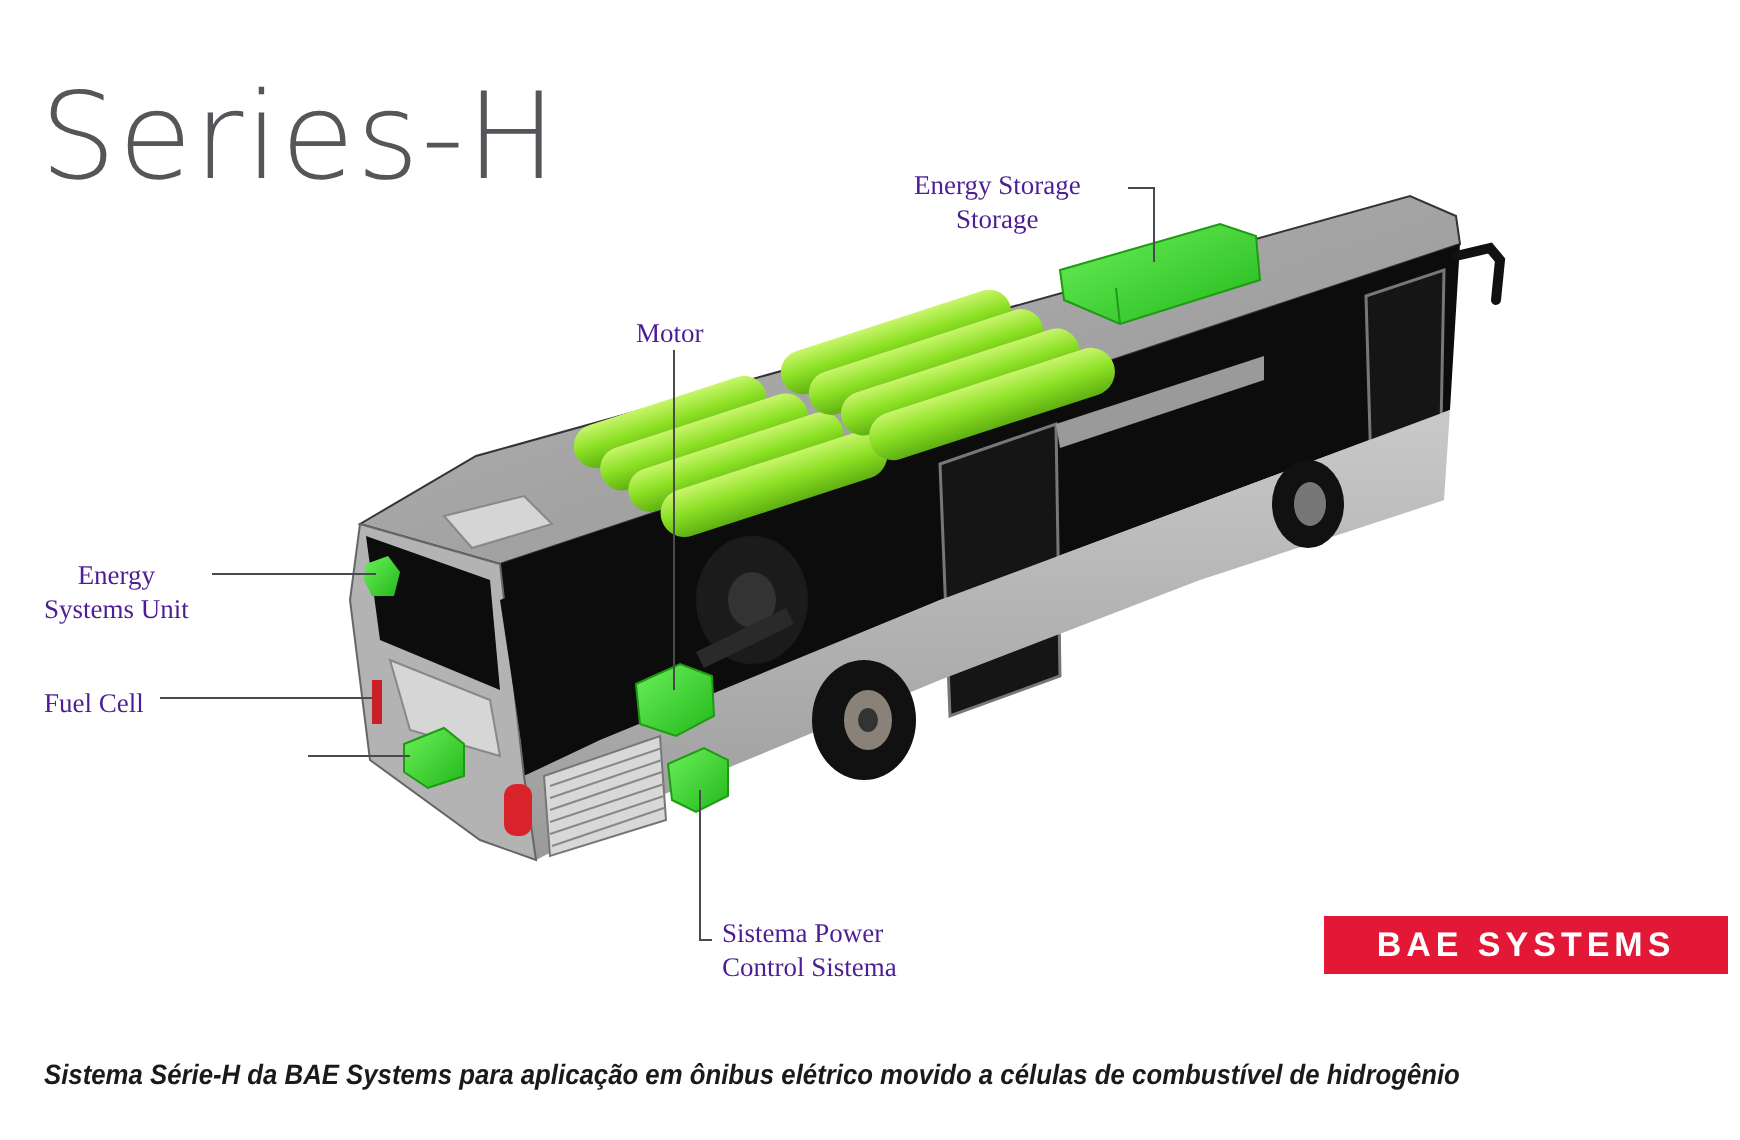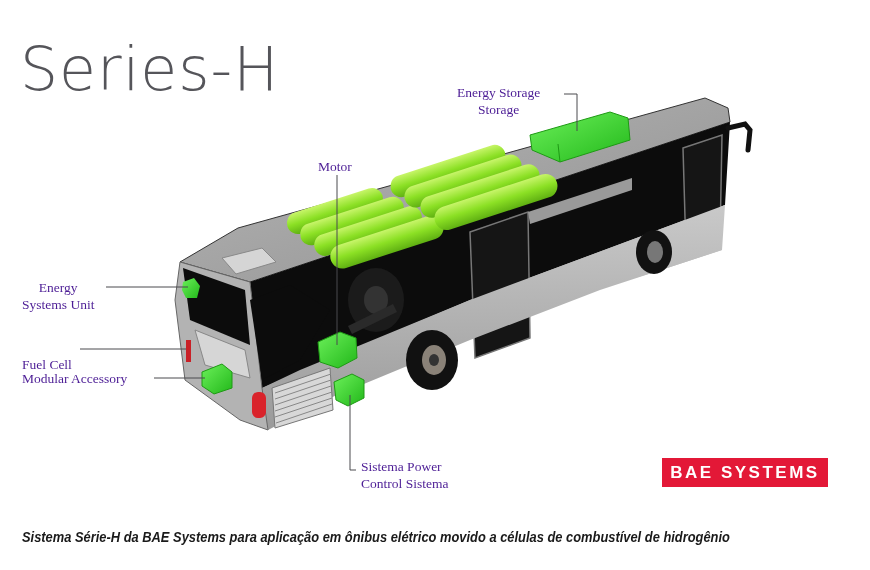--- a/index.html
+++ b/index.html
@@ -4,21 +4,21 @@
 <style>
   html, body { margin:0; padding:0; background:#ffffff; }
   body { width:870px; height:570px; position:relative; overflow:hidden;
          font-family:"DejaVu Sans", sans-serif; }
   .title { position:absolute; left:20px; top:34px; font-size:60px; font-weight:300;
            color:#55555a; letter-spacing:1px; font-family:"DejaVu Sans", sans-serif; }
   .label { position:absolute; font-size:13.5px; color:#4c1d95; line-height:17px;
            font-family:Liberation Serif, serif; }
   .label.center { text-align:center; }
   .illus { position:absolute; left:0; top:0; width:870px; height:520px; }
-  .logo { position:absolute; left:662px; top:458px; width:166px; height:29px;
+  .logo { position:absolute; left:662px; top:458px; width:202px; height:29px;
           background:#e31837; color:#ffffff; font-weight:bold; font-size:17px;
           letter-spacing:2.5px; text-align:center; line-height:29px;
           font-family:"Liberation Sans", sans-serif; }
   .caption { position:absolute; left:22px; top:529px; font-size:14px;
              font-style:italic; font-weight:bold; color:#1a1a1a;
              font-family:"Liberation Sans", sans-serif; transform:scaleX(0.92);
              transform-origin:left top; white-space:nowrap; }
 </style>
 </head>
 <body>
@@ -133,23 +133,22 @@
 
 <div class="label center" style="left:457px; top:84px;">
   <div>Energy Storage</div>
   <div>Storage</div>
 </div>
 <div class="label" style="left:318px; top:158px;">Motor</div>
 <div class="label center" style="left:22px; top:279px;">
   <div>Energy</div>
   <div>Systems Unit</div>
 </div>
-<div class="label" style="left:22px; top:356px;">Fuel Cell</div>
+<div class="label" style="left:22px; top:343px;">Fuel Cell</div>
 <div class="label center" style="left:22px; top:370px;">
-  <div>Modular Accessory</div>
 </div>
 <div class="label" style="left:361px; top:458px;">
   <div>Sistema Power</div>
   <div>Control Sistema</div>
 </div>
 
 <div class="logo">BAE SYSTEMS</div>
 
 <div class="caption">Sistema Série-H da BAE Systems para aplicação em ônibus elétrico movido a células de combustível de hidrogênio</div>
 

